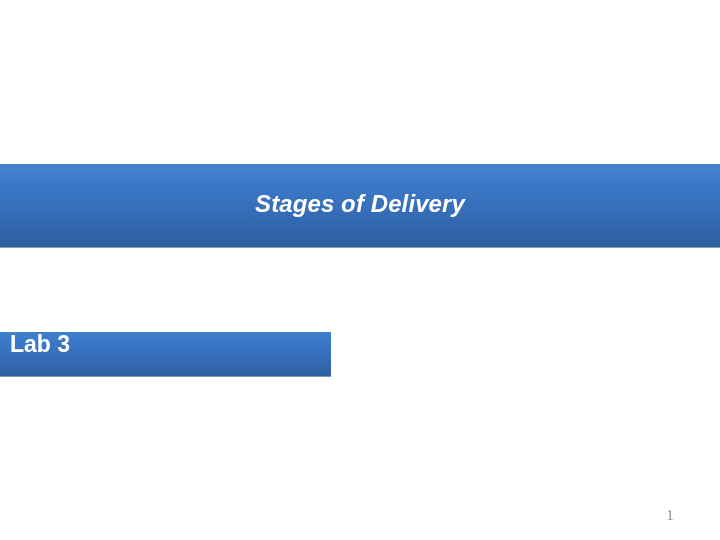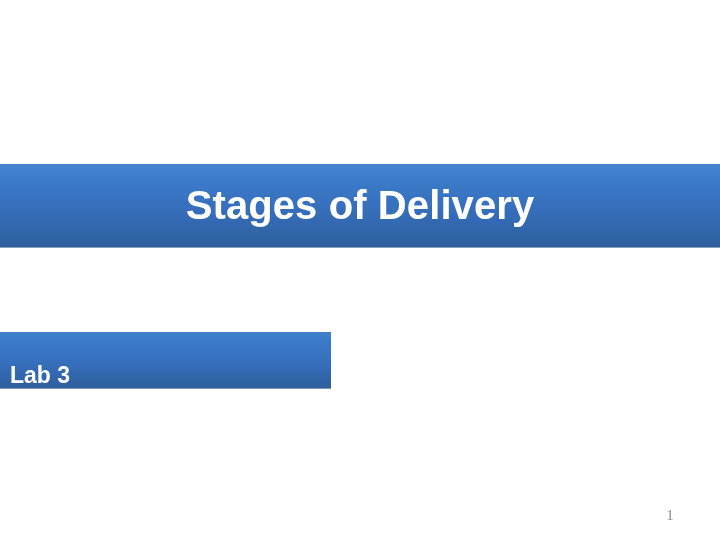--- a/index.html
+++ b/index.html
@@ -27,40 +27,41 @@
     width: 720px;
     height: 83px;
     background: linear-gradient(to bottom, #4484cf 0%, #3b7ac9 22%, #356cb8 60%, #2e5f9c 100%);
     box-shadow: 0 1px 0 rgba(40, 80, 130, 0.55);
     display: flex;
     align-items: center;
     justify-content: center;
   }
   .title-band .title-text {
     color: #ffffff;
-    font-size: 40px;
+    font-size: 24px;
     font-weight: bold;
     letter-spacing: 0.1px;
     line-height: 1.1;
     text-align: center;
     white-space: nowrap;
     padding-bottom: 2px;
+    font-style: italic;
   }
 
   
   .content-box {
     position: absolute;
     left: 0;
     top: 332px;
     width: 331px;
-    height: 56px;
+    height: 44px;
     background: linear-gradient(to bottom, #4080cc 0%, #3b7ac9 18%, #356cb8 62%, #2e5f9c 100%);
     box-shadow: 0 1px 0 rgba(40, 80, 130, 0.6);
     display: flex;
-    align-items: flex-end;
+    align-items: flex-start;
   }
   .content-box .content-text {
     color: #ffffff;
     font-size: 23px;
     font-weight: bold;
     padding-left: 10px;
     line-height: 1.1;
     white-space: nowrap;
   }
 

